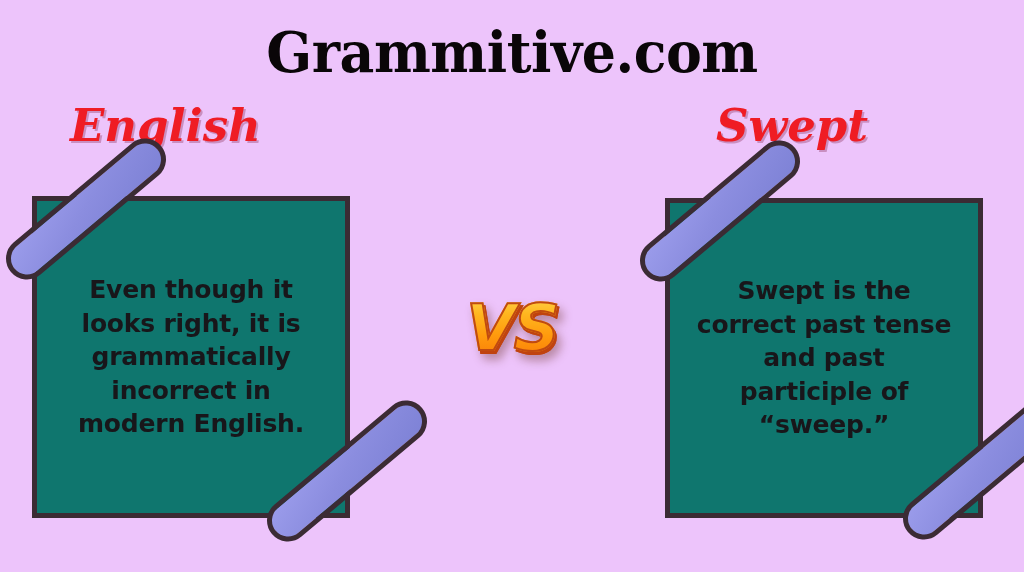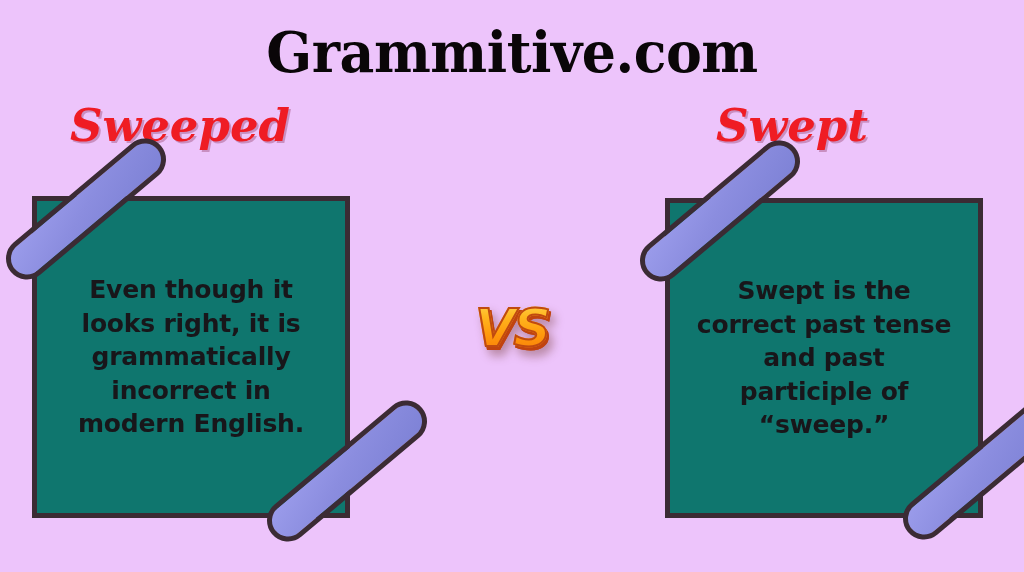--- a/index.html
+++ b/index.html
@@ -113,21 +113,21 @@
     width: 142px;
     height: 112px;
     display: flex;
     align-items: center;
     justify-content: center;
   }
   .vs-text {
     font-family: "DejaVu Sans", "Liberation Sans", sans-serif;
     font-weight: 700;
     font-style: italic;
-    font-size: 52px;
+    font-size: 64px;
     line-height: 1;
     letter-spacing: -2px;
     background: linear-gradient(180deg,
         #ffd24a 0%,
         #ffb61f 28%,
         #ff9a0d 62%,
         #f97d08 100%);
     -webkit-background-clip: text;
     background-clip: text;
     color: transparent;
@@ -138,21 +138,21 @@
       drop-shadow(4px 6px 5px rgba(90, 30, 10, 0.35));
   }
 </style>
 </head>
 <body>
 
 <div class="stage">
 
   <div class="site-title">Grammitive.com</div>
 
-  <div class="word-heading left">Sweeped</div>
+  <div class="word-heading left">English</div>
 
   <div class="word-heading right">Swept</div>
 
   <div class="card left">
     <div class="card-text">Even though it looks right, it is grammatically incorrect in modern English.</div>
   </div>
 
   <div class="card right">
     <div class="card-text">Swept is the correct past tense and past participle of “sweep.”</div>
   </div>

